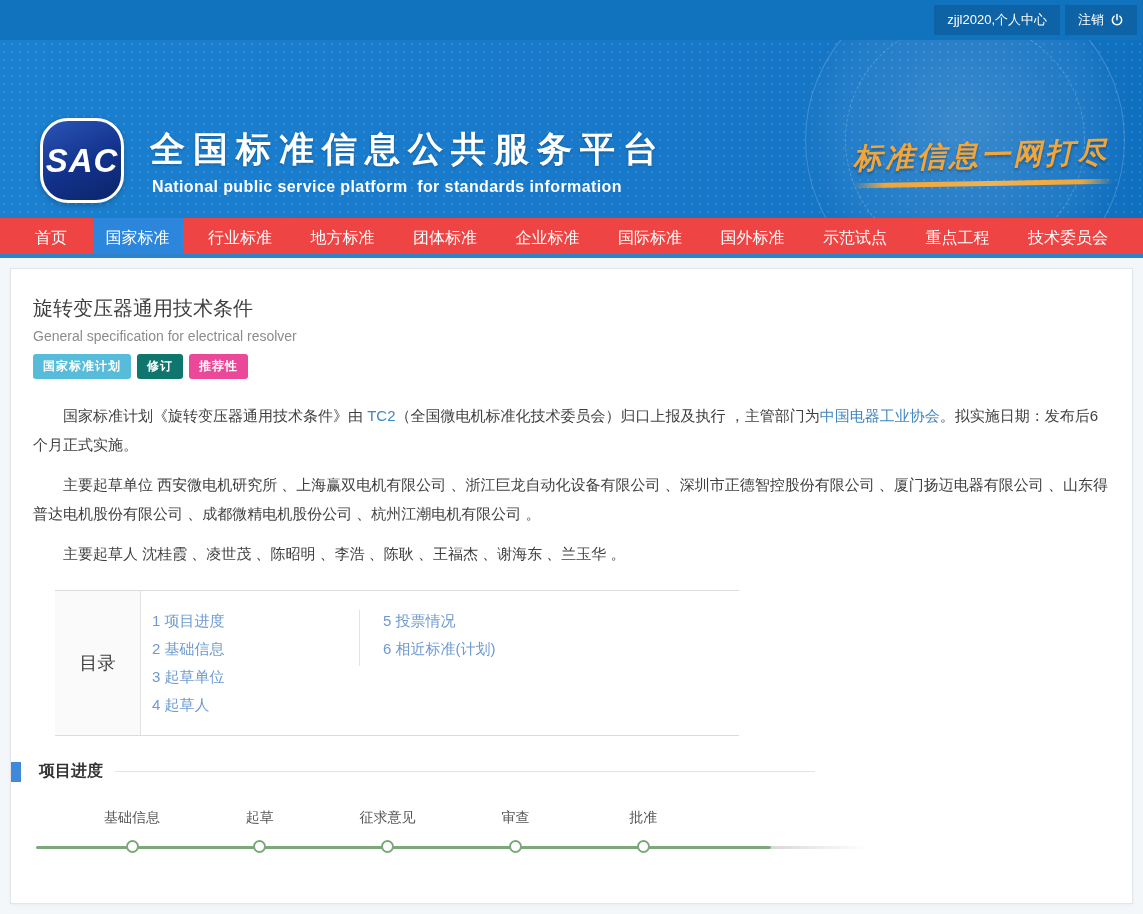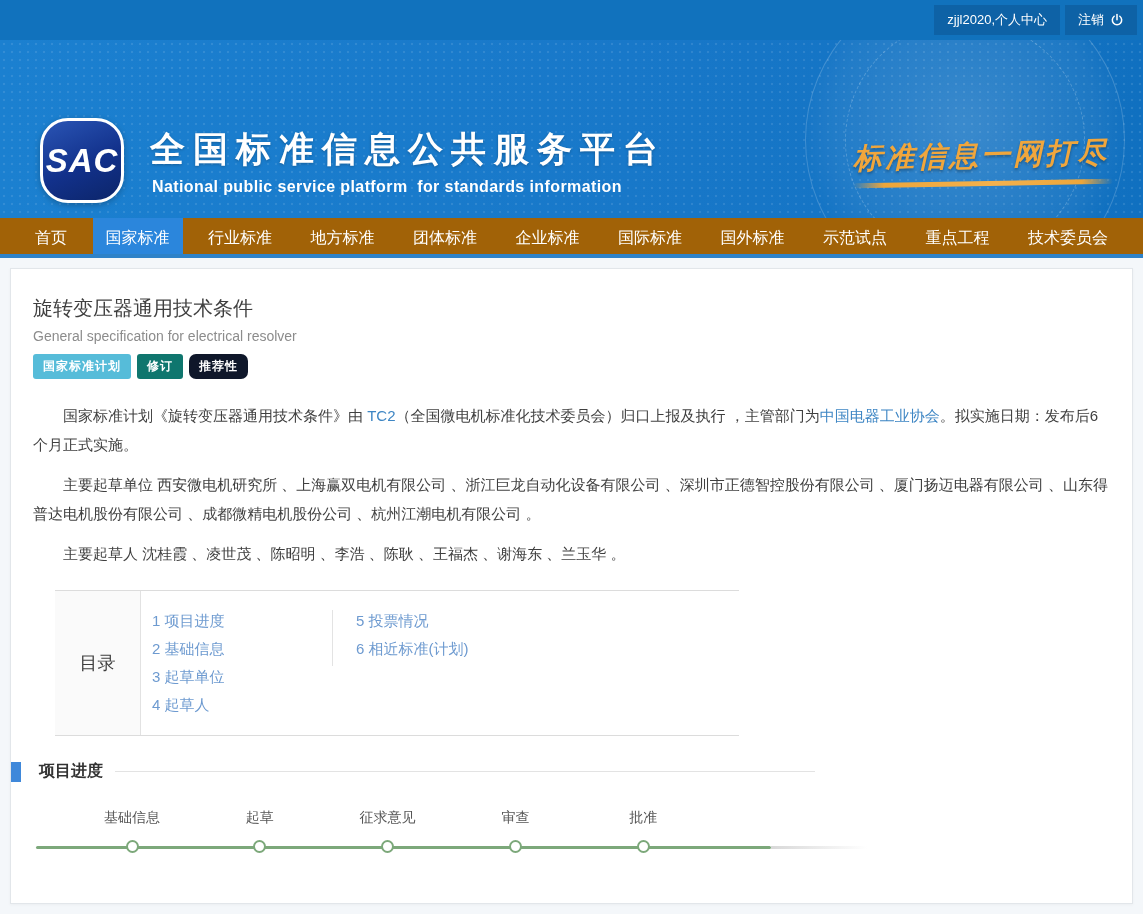--- a/index.html
+++ b/index.html
@@ -38,21 +38,21 @@
   .site-sub { position:absolute; left:152px; top:138px; color:#fff; font-size:16px;
     font-weight:bold; letter-spacing:.4px; white-space:pre; }
   .slogan { position:absolute; right:34px; top:96px; color:#f0a63c; font-size:29px;
     font-weight:bold; font-style:italic; letter-spacing:3px; white-space:nowrap;
     transform:rotate(-1.5deg); text-shadow:0 2px 3px rgba(0,0,0,.3); }
   .slogan-line { position:absolute; right:30px; top:141px; width:260px; height:5px;
     border-radius:3px; transform:rotate(-1deg);
     background:linear-gradient(90deg,rgba(240,166,60,0),#eda63a 12%,#f3b14e 55%,#eda63a 88%,rgba(240,166,60,0)); }
 
   
-  .nav { height:40px; background:#a16207; display:flex; align-items:stretch;
+  .nav { height:40px; background:#ef4444; display:flex; align-items:stretch;
     justify-content:space-between; padding:0 22px; border-bottom:4px solid #2e82c8; }
   .nav-item { color:#fff; font-size:16px; line-height:40px; padding:0 13px;
     white-space:nowrap; cursor:pointer; }
   .nav-item.active { background:#2b86dc; }
 
   
   .panel { position:absolute; left:10px; right:10px; top:268px; height:636px;
     background:#fff; border:1px solid #e2e6ea; box-shadow:0 1px 3px rgba(0,0,0,.04); }
   .article { padding:0 22px; }
   .doc-title { margin-top:26px; font-size:20px; color:#3f3f3f; font-weight:normal; }
@@ -63,21 +63,21 @@
   .paras { margin-top:22px; font-size:15px; color:#3f3f3f; line-height:29px; }
   .paras p { text-indent:2em; margin-bottom:11px; }
   .paras a { color:#3e86c4; text-decoration:none; cursor:pointer; }
 
   
   .toc { margin:22px 22px 0 22px; width:684px; min-height:145px; display:flex;
     border-top:1px solid #dcdcdc; border-bottom:1px solid #dcdcdc; }
   .toc-label { width:86px; background:#fafafa; border-right:1px solid #e2e2e2;
     display:flex; align-items:center; justify-content:center; font-size:18px;
     color:#3d3d3d; }
-  .toc-cols { display:flex; padding:16px 0; }
+  .toc-cols { display:flex; padding:16px 0;gap:27px; }
   .toc-col { display:flex; flex-direction:column; }
   .toc-col1 { width:191px; padding-left:11px; }
   .toc-col2 { position:relative; padding-left:24px; }
   .toc-col2::before { content:""; position:absolute; left:0; top:3px; width:1px;
     height:56px; background:#e3e3e3; }
   .toc-link { color:#6d9ad0; font-size:15px; line-height:28px; text-decoration:none;
     cursor:pointer; white-space:nowrap; }
 
   
   .section-heading { display:flex; align-items:center; margin-top:25px; }
@@ -144,21 +144,21 @@
     <div class="nav-item">技术委员会</div>
   </div>
 
 <div class="panel">
   <div class="article">
     <h1 class="doc-title">旋转变压器通用技术条件</h1>
     <div class="doc-sub">General specification for electrical resolver</div>
     <div class="tags">
         <span class="tag" style="background: rgb(86, 188, 217);">国家标准计划</span>
         <span class="tag" style="background: #0f766e;">修订</span>
-        <span class="tag" style="background: #0f172a; border-radius: 7px;">推荐性</span>
+        <span class="tag" style="background: #ec4899;">推荐性</span>
       </div>
 
     <div class="paras">
       <p><span>国家标准计划《旋转变压器通用技术条件》由 </span><a>TC2</a><span>（全国微电机标准化技术委员会）归口上报及执行 ，主管部门为</span><a>中国电器工业协会</a><span>。拟实施日期：发布后6个月正式实施。</span></p>
       <p>主要起草单位 西安微电机研究所 、上海赢双电机有限公司 、浙江巨龙自动化设备有限公司 、深圳市正德智控股份有限公司 、厦门扬迈电器有限公司 、山东得普达电机股份有限公司 、成都微精电机股份公司 、杭州江潮电机有限公司 。</p>
       <p>主要起草人 沈桂霞 、凌世茂 、陈昭明 、李浩 、陈耿 、王福杰 、谢海东 、兰玉华 。</p>
     </div>
 
     <div class="toc">
       <div class="toc-label">目录</div>

